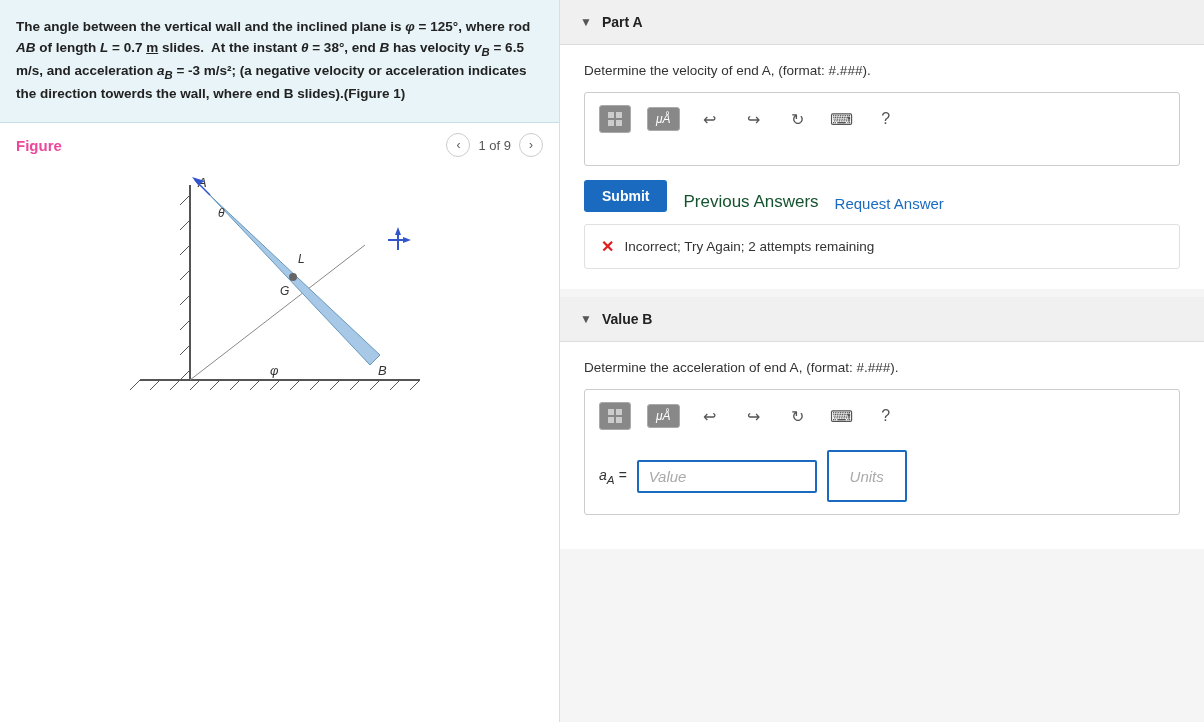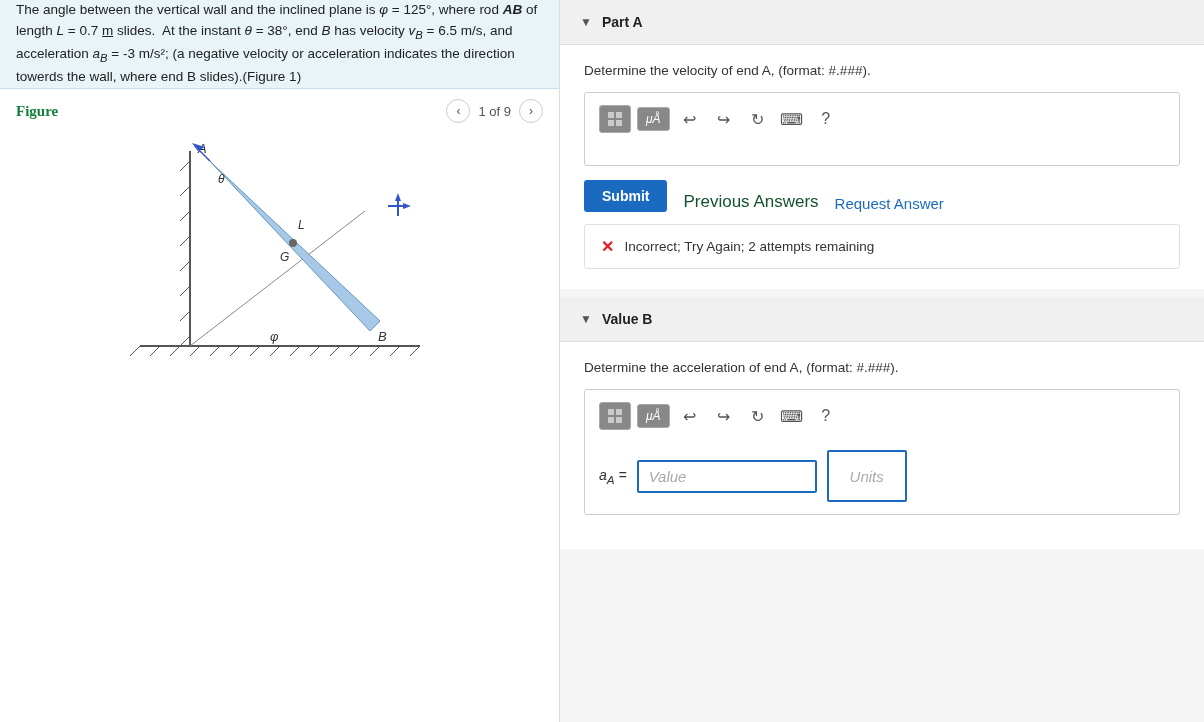--- a/index.html
+++ b/index.html
@@ -16,43 +16,43 @@
     .left-panel {
       width: 560px;
       background: #fff;
       border-right: 1px solid #ddd;
       padding: 0;
       flex-shrink: 0;
     }
 
     .problem-text {
       background: #e8f4f8;
-      padding: 0 16px;
+      padding: 17px 16px;
       font-size: 13.5px;
       line-height: 1.55;
       color: #222;
       border-bottom: 1px solid #c8dde8;
+      font-weight: bold;
     }
 
     .figure-area {
       padding: 10px 16px;
     }
 
     .figure-header {
       display: flex;
       align-items: center;
       justify-content: space-between;
       margin-bottom: 8px;
     }
 
     .figure-title {
       font-size: 15px;
       font-weight: 600;
-      color: #15803d;
-      font-family: Liberation Serif, serif;
+      color: #ec4899;
     }
 
     .figure-nav {
       display: flex;
       align-items: center;
       gap: 8px;
     }
 
     .nav-btn {
       width: 24px;
@@ -128,21 +128,21 @@
       border: 1px solid #ccc;
       border-radius: 3px;
       padding: 12px 14px;
       margin-bottom: 14px;
       background: #fff;
     }
 
     .toolbar {
       display: flex;
       align-items: center;
-      gap: 6px;
+      gap: 16px;
       margin-bottom: 12px;
       padding-bottom: 8px;
     }
 
     .toolbar-btn {
       width: 32px;
       height: 28px;
       border: 1px solid #aaa;
       background: #888;
       border-radius: 3px;

